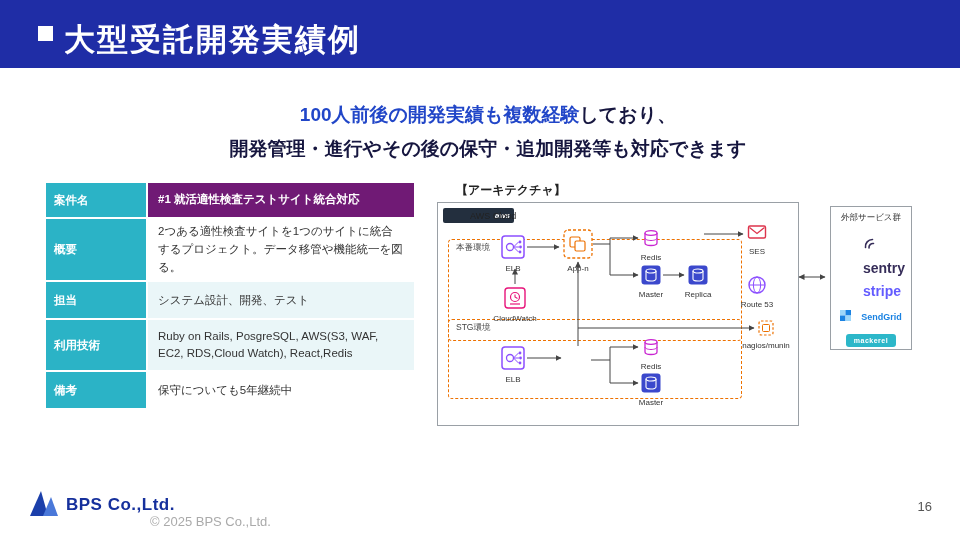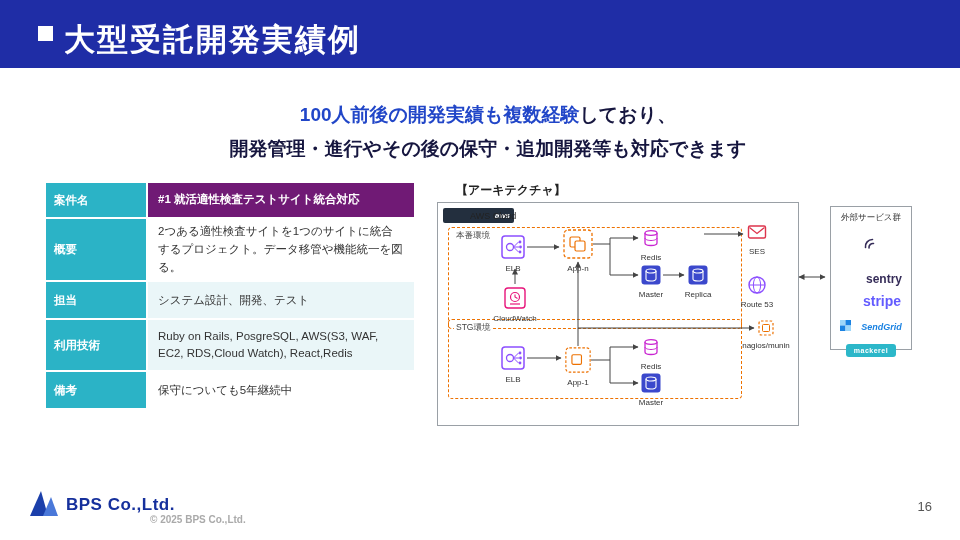--- a/index.html
+++ b/index.html
@@ -25,41 +25,41 @@
   .spec-table tr.highlight td { background:#701a75; color:#fff; font-weight:bold; }
   .spec-table tr.tint td { background:#EAF6F8; }
 
   
   .diagram { position:absolute; left:430px; top:182px; width:512px; height:272px; }
   .diagram-title { position:absolute; left:8px; top:0; font-size:12px; font-weight:bold; color:#222;margin-left:18px; }
   .aws-box { position:absolute; left:7px; top:20px; width:360px; height:222px; border:1px solid #9AA0A6; background:#fff; }
   .aws-logo { position:absolute; left:5px; top:5px; width:23px; height:15px; background:#232F3E; color:#fff; font-size:8px; font-weight:bold; font-style:italic; display:flex; align-items:center; justify-content:center; border-radius:2px; z-index:4;padding-left:48px; }
   .aws-label { position:absolute; left:32px; top:8px; font-size:9px; color:#222; z-index:4; }
   .env-box { position:absolute; border:1.5px dashed #ED7100; border-radius:4px; z-index:1; }
-  .env-prod { left:10px; top:24px; width:292px; height:100px;text-align:right; }
+  .env-prod { left:10px; top:36px; width:292px; height:100px;text-align:right; }
   .env-stg  { left:10px; top:116px; width:292px; height:78px; }
   .env-label { position:absolute; left:5px; top:2px; font-size:8.5px; color:#444; background:#fff; padding:0 2px; }
   .arrows { position:absolute; left:0; top:0; z-index:2; }
   .node { position:absolute; width:56px; display:flex; flex-direction:column; align-items:center; z-index:3; }
   .node-label { font-size:8px; color:#333; margin-top:1px; white-space:nowrap; }
   .exchange { position:absolute; left:364px; top:86px; }
 
   
   .ext-box { position:absolute; left:400px; top:24px; width:80px; height:142px; border:1px solid #9AA0A6; background:#fff; display:flex; flex-direction:column; align-items:center; }
   .ext-title { font-size:8.5px; color:#333; margin-top:5px; }
   .ext-sentry { margin-top:11px; display:flex; flex-direction:column; align-items:center; }
-  .ext-sentry-label { font-size:12px; font-weight:bold; color:#362D59; margin-top:19px;padding-left:26px; }
+  .ext-sentry-label { font-size:14px; font-weight:bold; color:#362D59; margin-top:7px;padding-left:26px; }
   .ext-stripe { margin-top:7px; font-size:14px; font-weight:bold; color:#635BFF;margin-left:22px; }
-  .ext-sendgrid { margin-top:11px; display:flex; align-items:center; gap:10px; font-size:9px; font-weight:bold; color:#1A82E2;font-style:italic; }
+  .ext-sendgrid { margin-top:11px; display:flex; align-items:center; gap:10px; font-size:9px; font-weight:bold; color:#1A82E2; }
   .ext-mackerel { margin-top:11px; background:#2CB7C9; color:#fff; font-size:7px; font-weight:bold; padding:3px 8px; border-radius:3px; letter-spacing:0.5px; }
 
   
   .footer-logo { position:absolute; left:28px; top:488px; display:flex; align-items:center; }
   .logo-text { font-size:17px; font-weight:bold; color:#16309C; margin-left:4px; letter-spacing:0.5px; }
-  .copyright { position:absolute; left:150px; top:514px; font-size:10px; color:#AAAAAA;font-weight:bold; }
+  .copyright { position:absolute; left:150px; top:514px; font-size:13px; color:#AAAAAA; }
   .page-number { position:absolute; right:28px; top:499px; font-size:13px; color:#555; }
 </style>
 </head>
 <body>
 
 <div class="slide">
 
   <div class="header">
     <div class="header-square"></div>
     <div class="header-title">大型受託開発実績例</div>
@@ -222,27 +222,20 @@
               <rect x="1" y="1" width="22" height="22" rx="3" fill="#fff" stroke="#8C4FFF" stroke-width="1.5"></rect>
               <circle cx="9" cy="12" r="3.5" fill="none" stroke="#8C4FFF" stroke-width="1.3"></circle>
               <path d="M12.5,12 H18 M12.5,12 L17.5,7 M12.5,12 L17.5,17" stroke="#8C4FFF" stroke-width="1" fill="none"></path>
               <circle cx="19" cy="7" r="1.4" fill="#8C4FFF"></circle>
               <circle cx="19.5" cy="12" r="1.4" fill="#8C4FFF"></circle>
               <circle cx="19" cy="17" r="1.4" fill="#8C4FFF"></circle>
             </svg></span>
         <span class="node-label">ELB</span>
       </div>
 
-      <div class="node" style="left:112px;top:144px">
-        <span><svg width="26" height="26" viewBox="0 0 30 30">
-              <rect x="1" y="1" width="28" height="28" rx="4" fill="#fff" stroke="#ED7100" stroke-width="1.3" stroke-dasharray="3,2"></rect>
-              <rect x="8" y="9" width="11" height="11" rx="1.5" fill="#fff" stroke="#ED7100" stroke-width="1.3"></rect>
-            </svg></span>
-        <span class="node-label">App-1</span>
-      </div>
 
       <div class="node" style="left:185px;top:134px">
         <span><svg width="20" height="20" viewBox="0 0 20 20">
               <path d="M4,5 v10 c0,1.4 2.7,2.5 6,2.5 s6,-1.1 6,-2.5 v-10" fill="#fff" stroke="#C925D1" stroke-width="1.3"></path>
               <ellipse cx="10" cy="5" rx="6" ry="2.3" fill="#fff" stroke="#C925D1" stroke-width="1.3"></ellipse>
               <path d="M4,10 c0,1.4 2.7,2.5 6,2.5 s6,-1.1 6,-2.5" fill="none" stroke="#C925D1" stroke-width="1"></path>
             </svg></span>
         <span class="node-label">Redis</span>
       </div>
 

